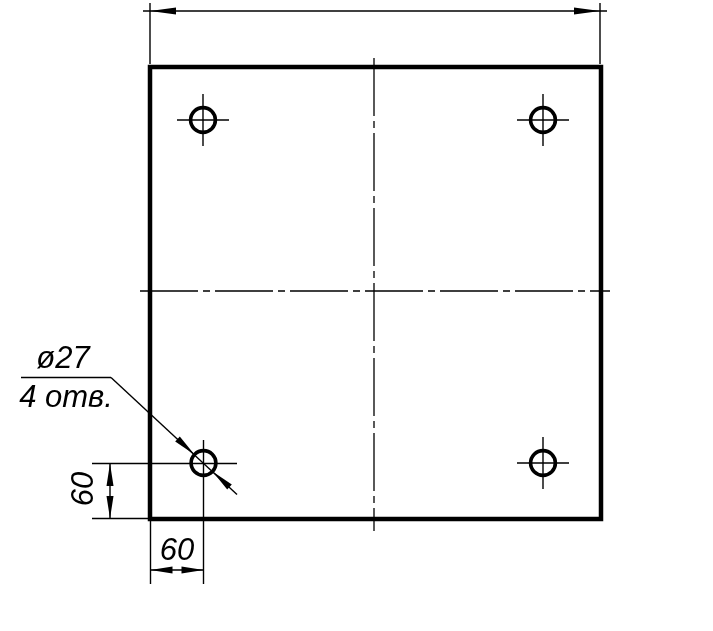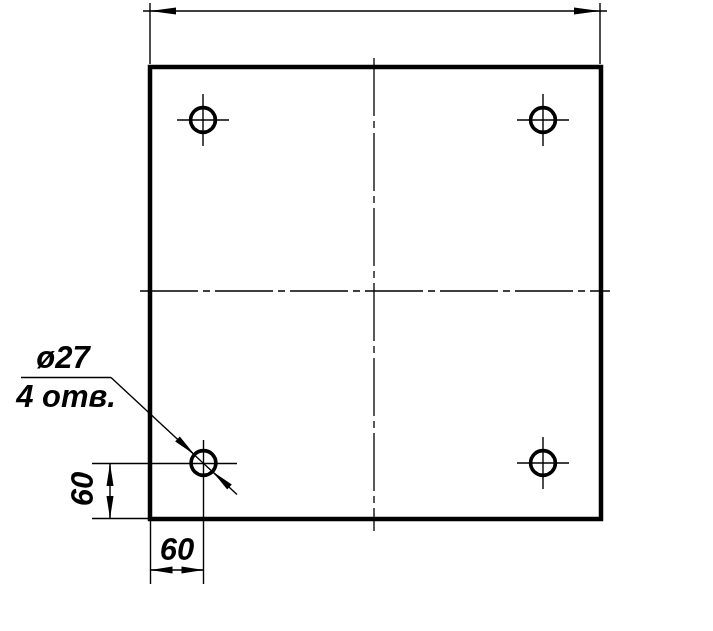--- a/index.html
+++ b/index.html
@@ -1,20 +1,19 @@
 <!DOCTYPE html>
 <html><head>
 <meta charset="utf-8">
 <style>
   html, body { margin: 0; padding: 0; background: #ffffff; }
   .canvas-wrap {
     width: 713px; height: 631px; background: #ffffff;
     position: relative; overflow: hidden;
     font-family: "Liberation Sans", sans-serif;
-    font-weight: bold;
   }
   svg { display: block; }
   .thick { stroke: #000; stroke-width: 4.5; fill: none; stroke-linecap: butt; }
   .thin  { stroke: #000; stroke-width: 1.4; fill: none; stroke-linecap: butt; }
   .hole  { stroke: #000; stroke-width: 3.6; fill: none; }
   .cline { stroke: #000; stroke-width: 1.3; fill: none; stroke-dasharray: 58 5 7 5; }
   .arrow { fill: #000; stroke: none; }
   .dimtext {
     font-family: "Liberation Sans", sans-serif;
     font-style: italic;

